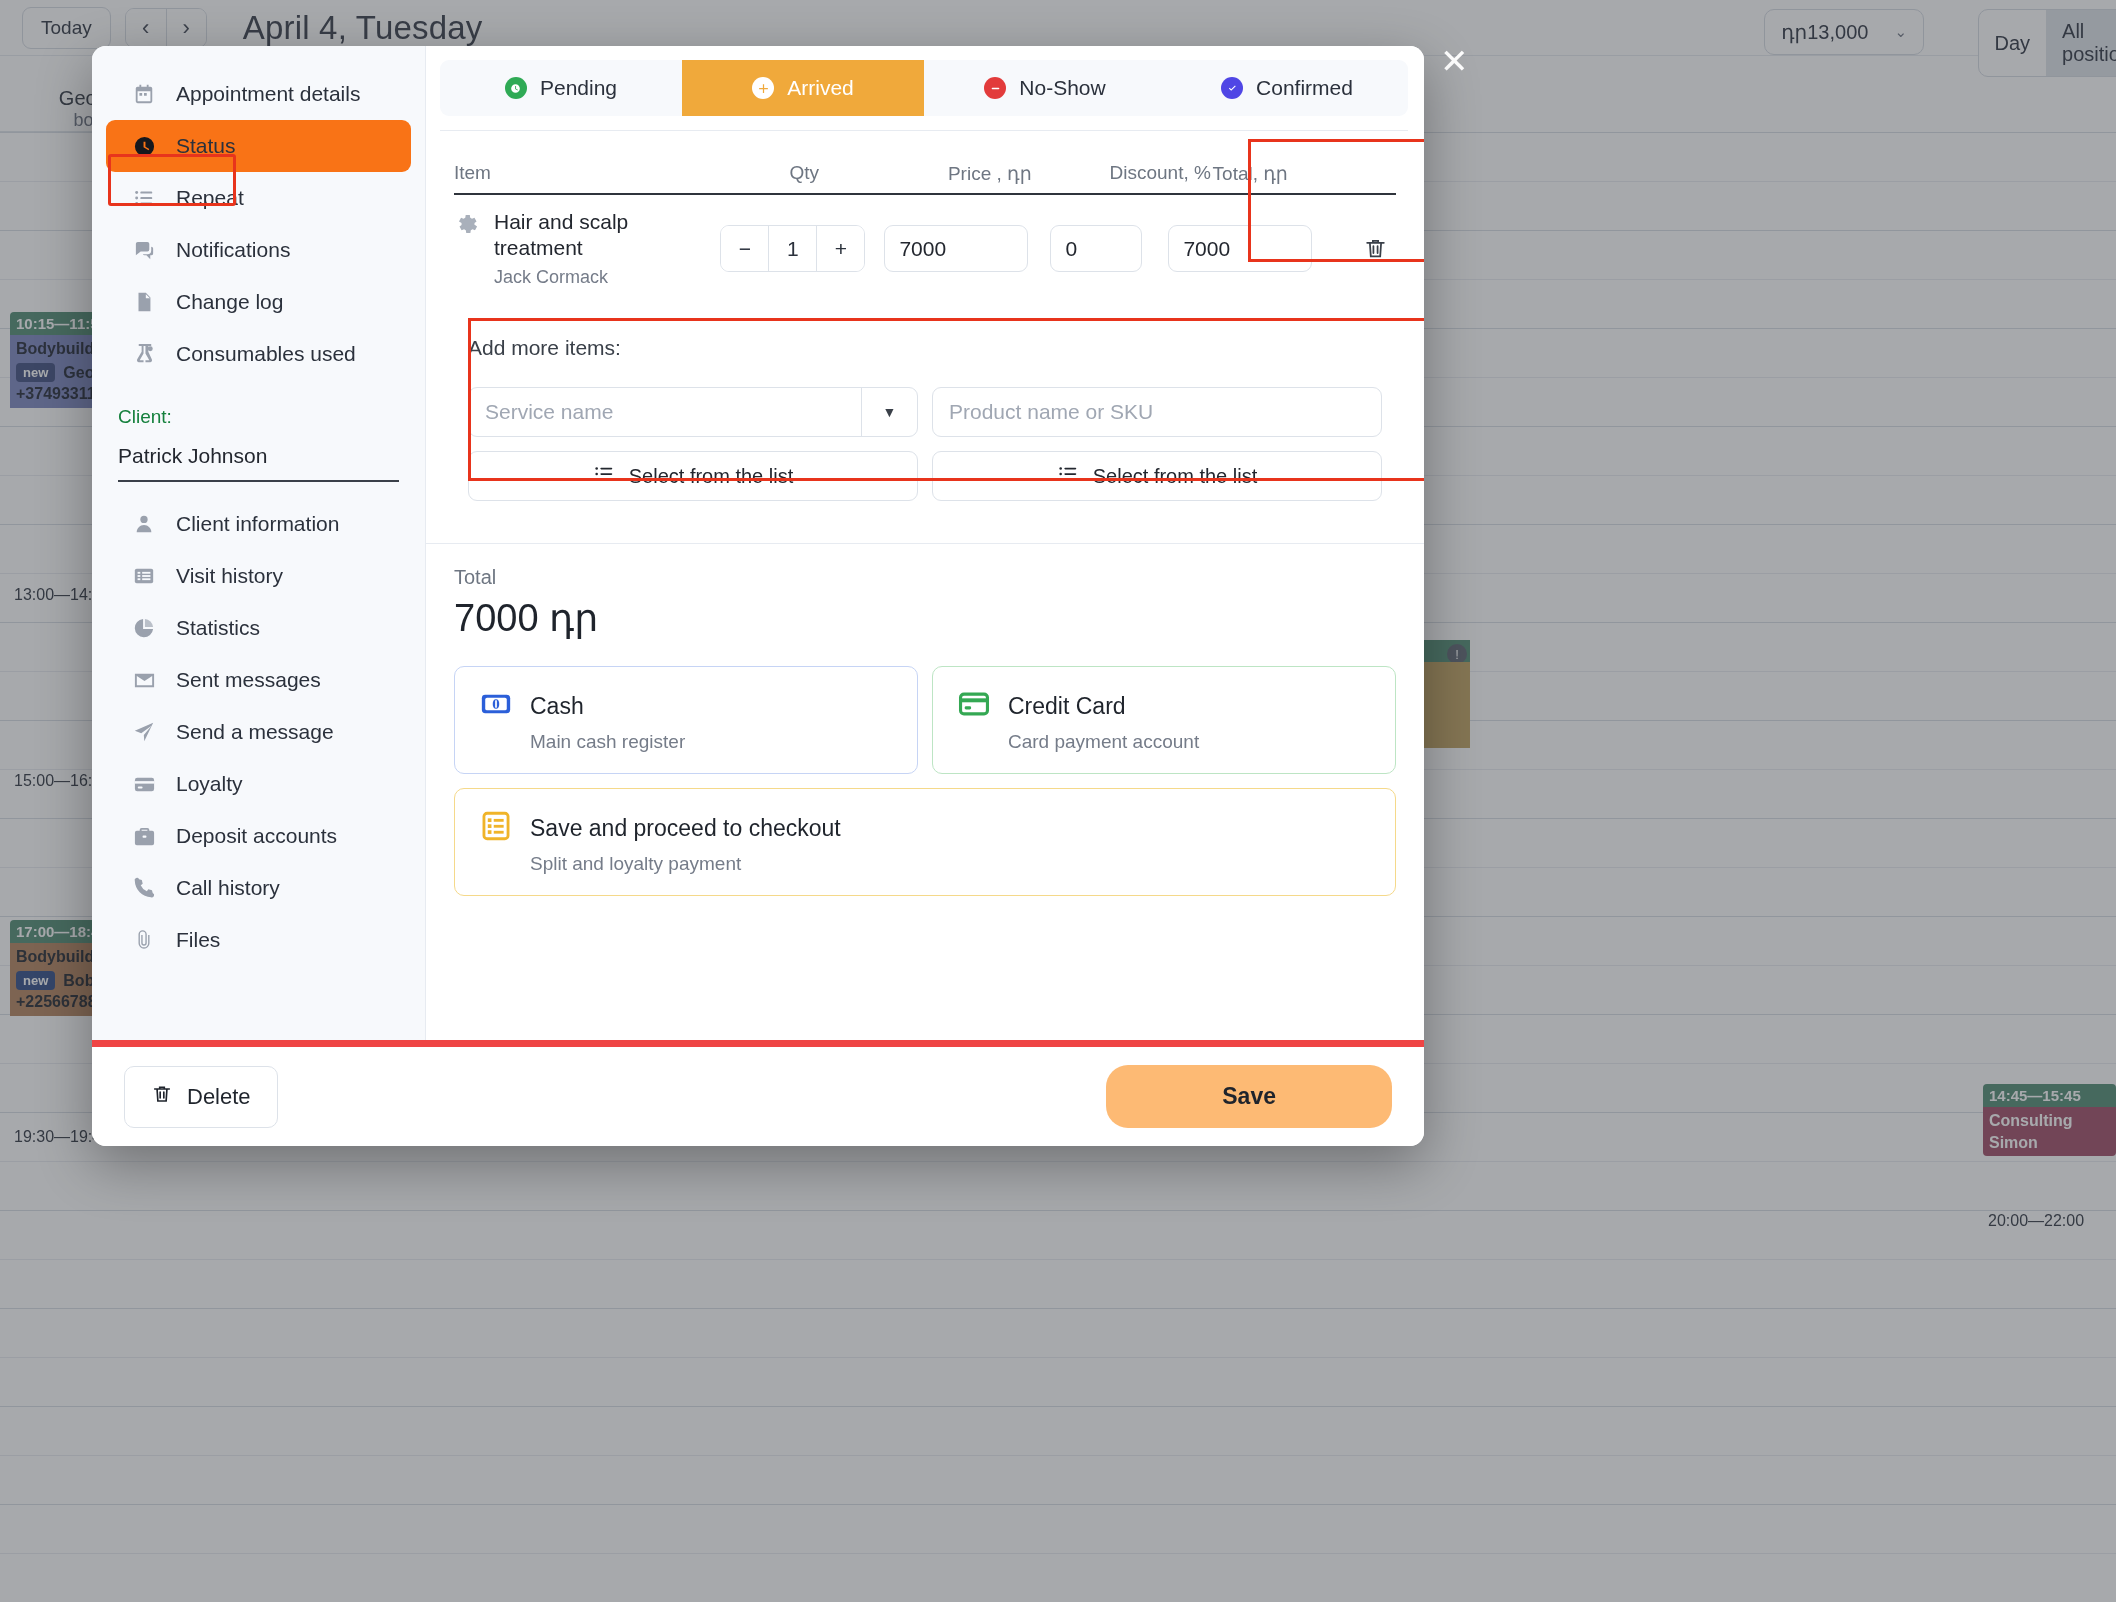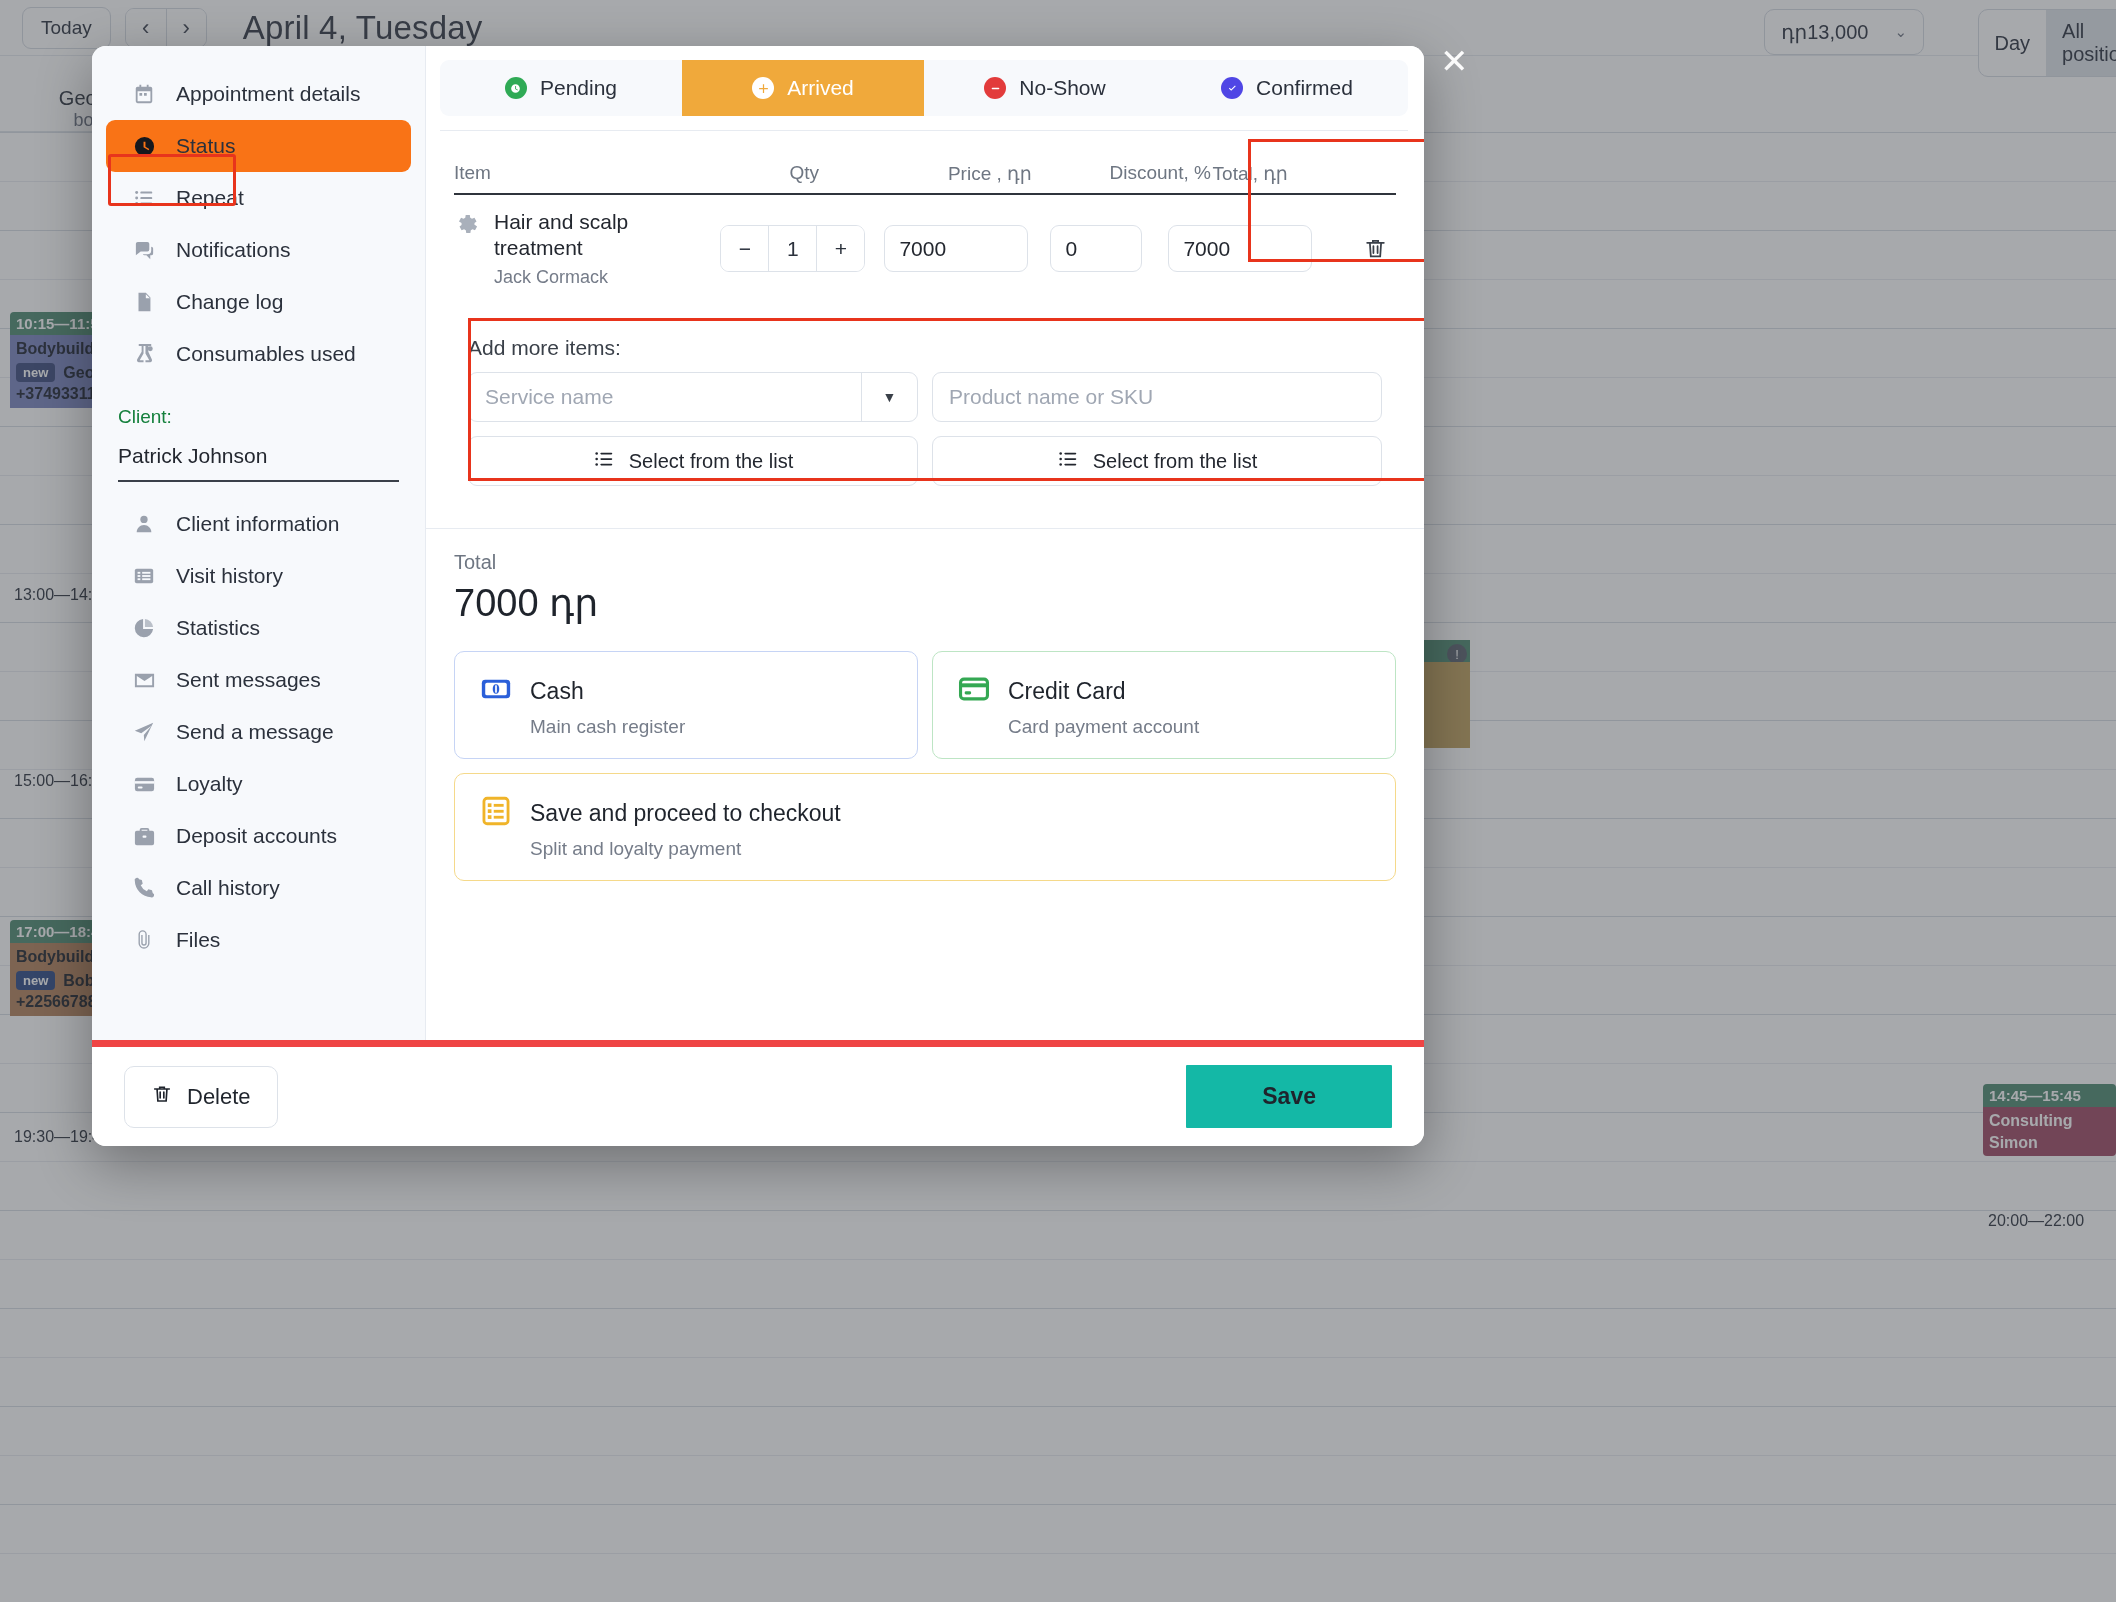--- a/index.html
+++ b/index.html
@@ -157,21 +157,21 @@
   .in-price { width: 144px; margin-left: 19px; }
   .in-disc { width: 92px; margin-left: 22px; }
   .in-total { width: 144px; margin-left: 26px; }
   .trash { width: 60px; display:flex; justify-content:center; align-items:center; color: #3a4049; margin-left: 42px; }
 
   .hl-box { position: absolute; border: 3px solid #e8341c; pointer-events: none; }
   .hl-cols { left: 822px; top: 8px; width: 556px; height: 123px; }
 
   .add-area { margin: 18px 28px 0 28px; padding: 18px 14px 20px 14px; position: relative; }
   .hl-add { left: 14px; top: 0; width: 1266px; height: 163px; }
-  .add-lbl { font-size: 21px; color: #3a4049; margin-bottom: 12px; }
+  .add-lbl { font-size: 21px; color: #3a4049; margin-bottom: 27px; }
   .add-grid { display: flex; gap: 14px; }
   .add-col { flex: 1; }
   .combo { display: flex; height: 50px; border: 1px solid #dde2e9; border-radius: 9px; overflow: hidden; background: #fff; }
   .combo input {
     flex: 1; border: none; outline: none; padding: 0 16px; font-size: 21px;
     font-family: "Liberation Sans", sans-serif; color: #23272f; background: transparent;
   }
   .combo input::placeholder { color: #a0a7b3; }
   .combo .caret { width: 56px; border-left: 1px solid #dde2e9; display: flex; align-items: center; justify-content: center; font-size: 14px; color: #3a4049; }
   .plain-input {
@@ -217,22 +217,22 @@
     display: flex; align-items: center; justify-content: space-between;
     padding: 0 32px; flex-shrink: 0;
   }
   .btn-delete {
     display: flex; align-items: center; gap: 14px;
     border: 1px solid #dde2e9; border-radius: 10px; background: #fff;
     padding: 16px 26px; font-size: 22px; color: #1f242c;
     font-family: "Liberation Sans", sans-serif;
   }
   .btn-save {
-    border: none; border-radius: 1px; background: #14b8a6;
-    padding: 18px 76px; font-size: 23px; color: #1f242c; font-weight: bold;
+    border: none; border-radius: 22px; background: #fdba74;
+    padding: 18px 116px; font-size: 23px; color: #1f242c; font-weight: bold;
     font-family: "Liberation Sans", sans-serif;
   }
 
   #close-x {
     position: absolute; left: 1440px; top: 44px;
     font-size: 34px; color: #ffffff; line-height: 1;
   }
 </style>
 </head>
 <body>

